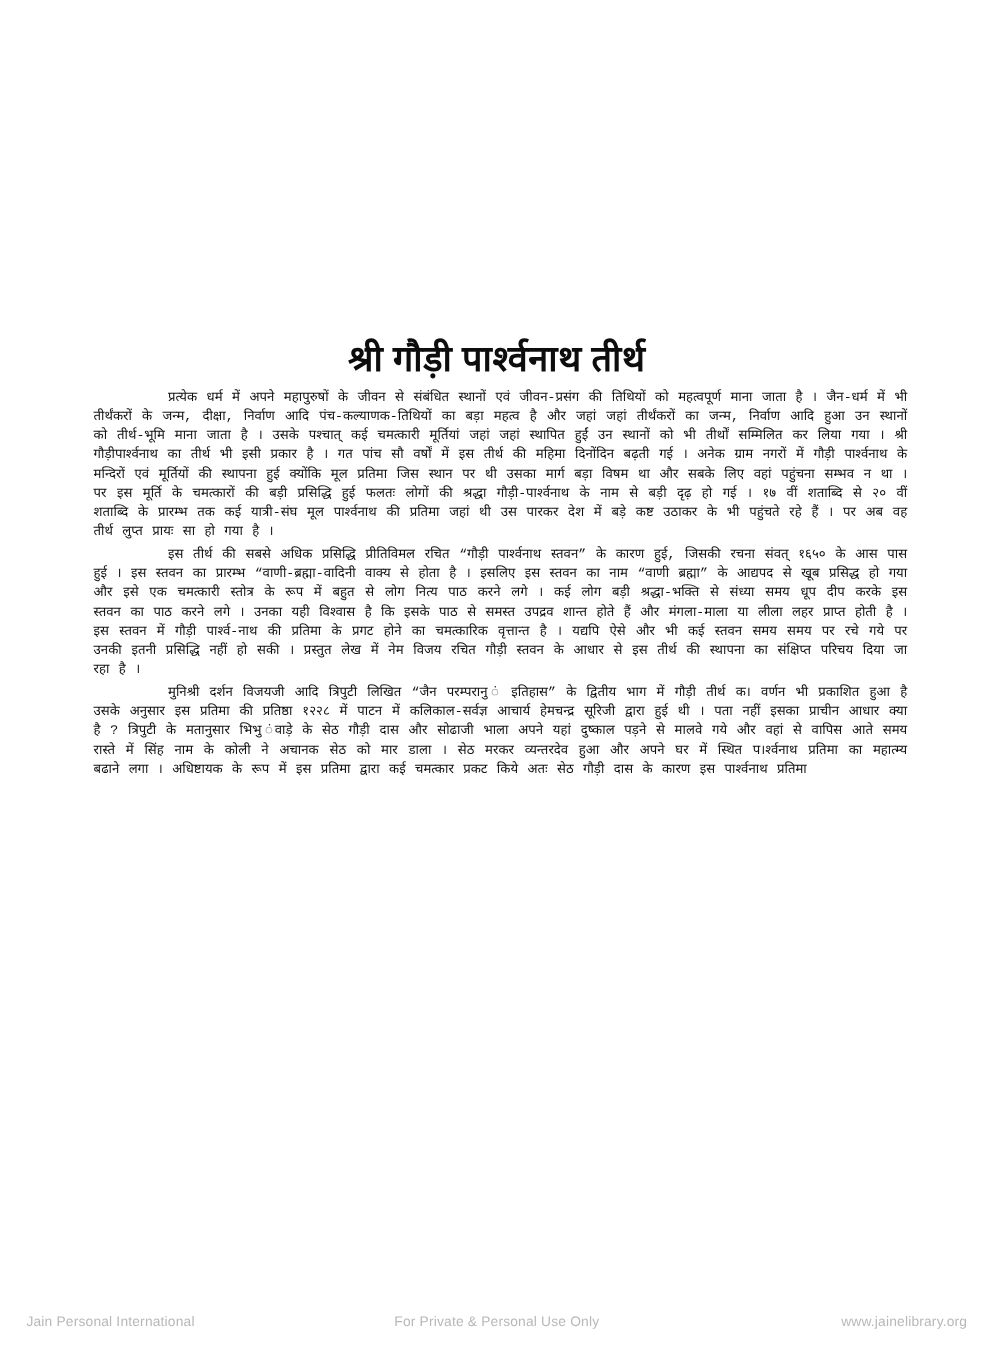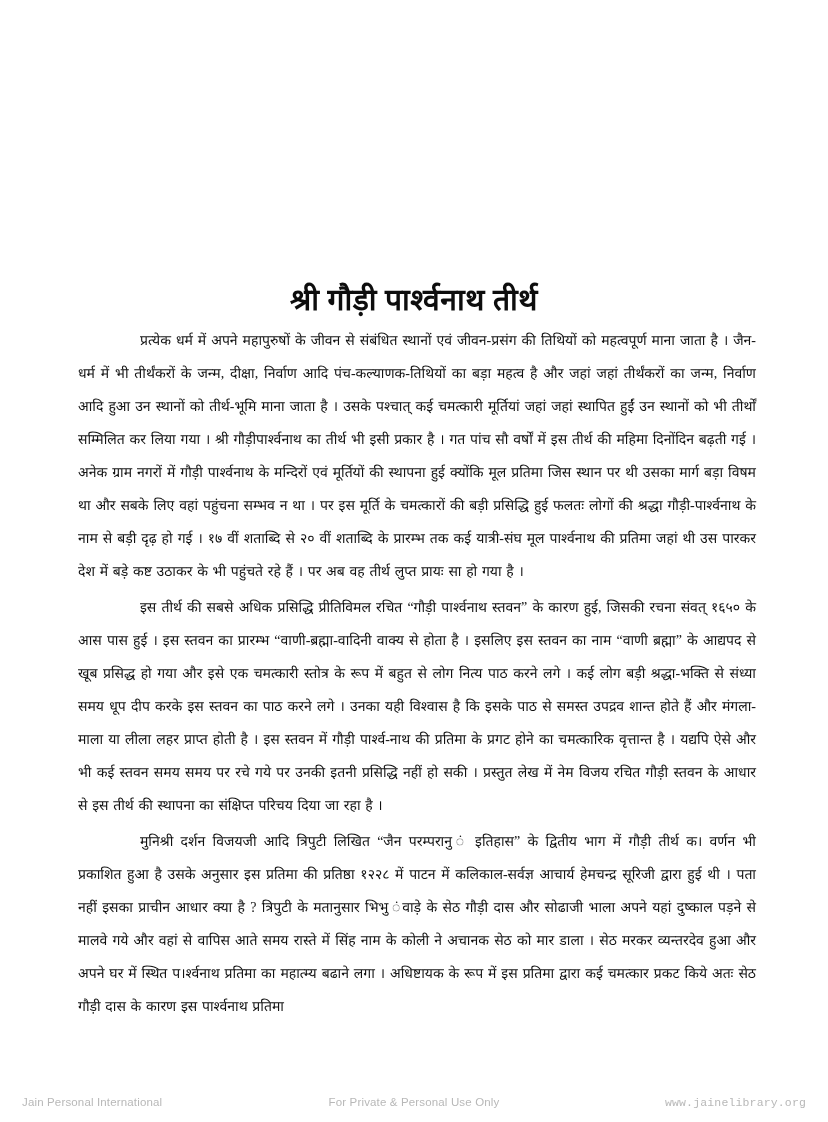--- a/index.html
+++ b/index.html
@@ -43,23 +43,23 @@
     top: 324px;
     left: 78px;
     width: 678px;
   }
 
   .para {
     margin: 0 0 3px 0;
     text-align: justify;
     text-justify: inter-word;
     text-align-last: left;
-    font-family: Liberation Serif, serif;
-    font-size: 14px;
-    line-height: 33px;
+    font-family: Liberation Mono, monospace;
+    font-size: 11px;
+    line-height: 16px;
     color: #111111;
     text-indent: 62px;
     word-spacing: 1.2px;
     hyphens: none;
   }
 
   .para.last-full {
     text-align-last: left;
   }
 
@@ -86,21 +86,20 @@
     position: absolute;
     left: 0;
     right: 0;
     text-align: center;
     white-space: nowrap;
   }
   .footer-right {
     position: absolute;
     right: 22px;
     white-space: nowrap;
-    font-family: Liberation Mono, monospace;
   }
 </style>
 </head>
 <body>
 
 <div class="page">
 
   <h1 class="doc-title">श्री गौड़ी पार्श्वनाथ तीर्थ</h1>
 
   <div class="body-block">

